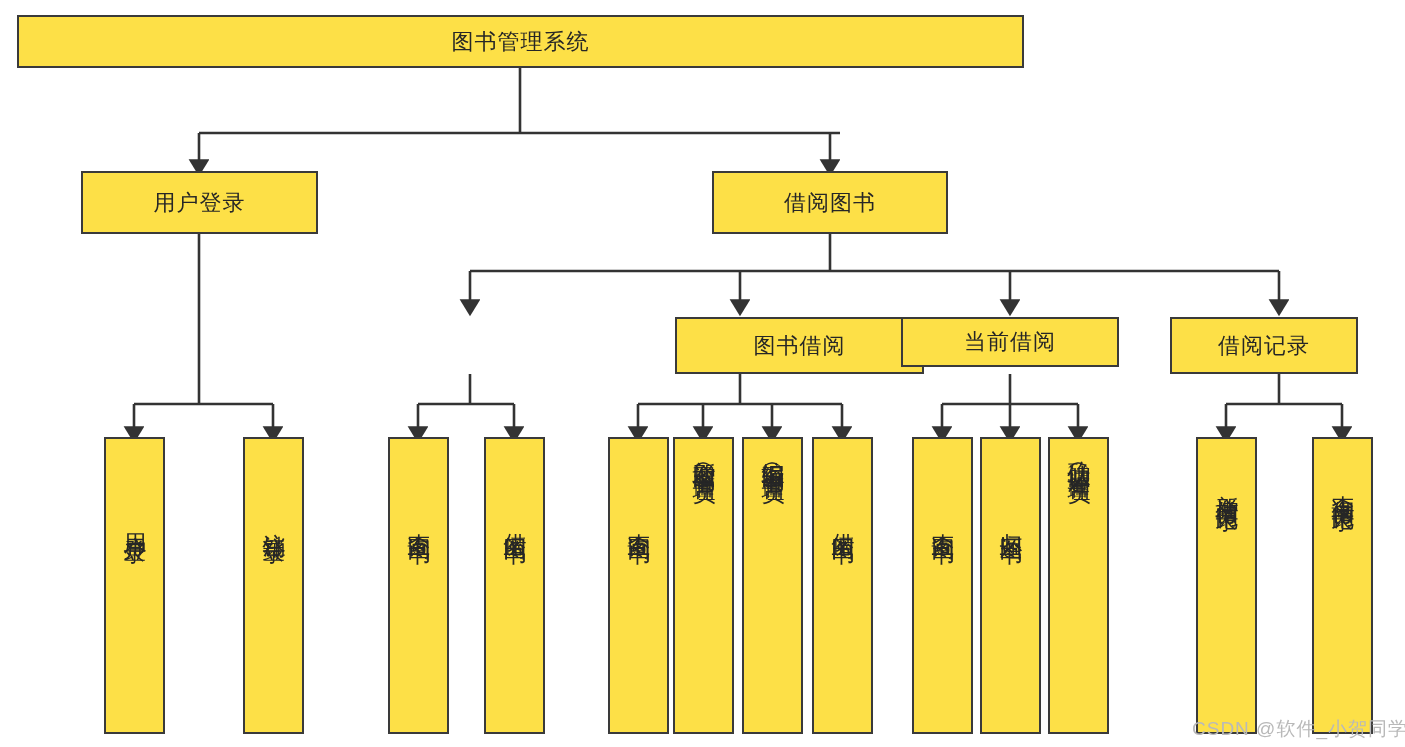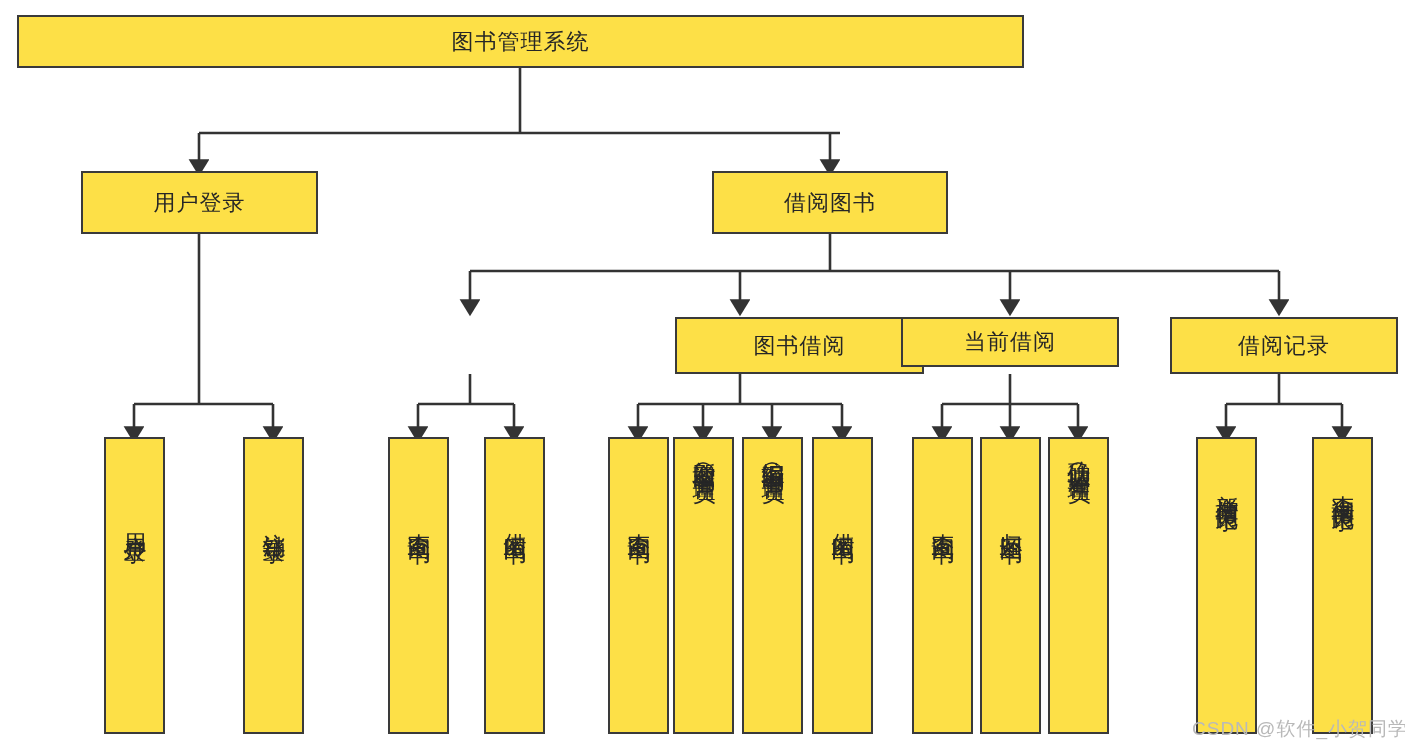--- a/index.html
+++ b/index.html
@@ -133,21 +133,21 @@
 
 
   <div class="node" style="left:632px; top:317px; width:249px; height:57px;margin-left:43px;">
     <span class="lbl">图书借阅</span>
   </div>
 
   <div class="node" style="left:901px; top:317px; width:218px; height:50px;">
     <span class="lbl">当前借阅</span>
   </div>
 
-  <div class="node" style="left:1170px; top:317px; width:228px; height:57px;">
+  <div class="node" style="left:1170px; top:317px; width:188px; height:57px;">
     <span class="lbl">借阅记录</span>
   </div>
 
   <div class="node leaf" style="left:104px; top:437px; width:61px; height:297px; padding-top:76px;">
     <span class="lbl">用户登录</span>
   </div>
 
   <div class="node leaf" style="left:243px; top:437px; width:61px; height:297px; padding-top:76px;">
     <span class="lbl">注销登录</span>
   </div>

